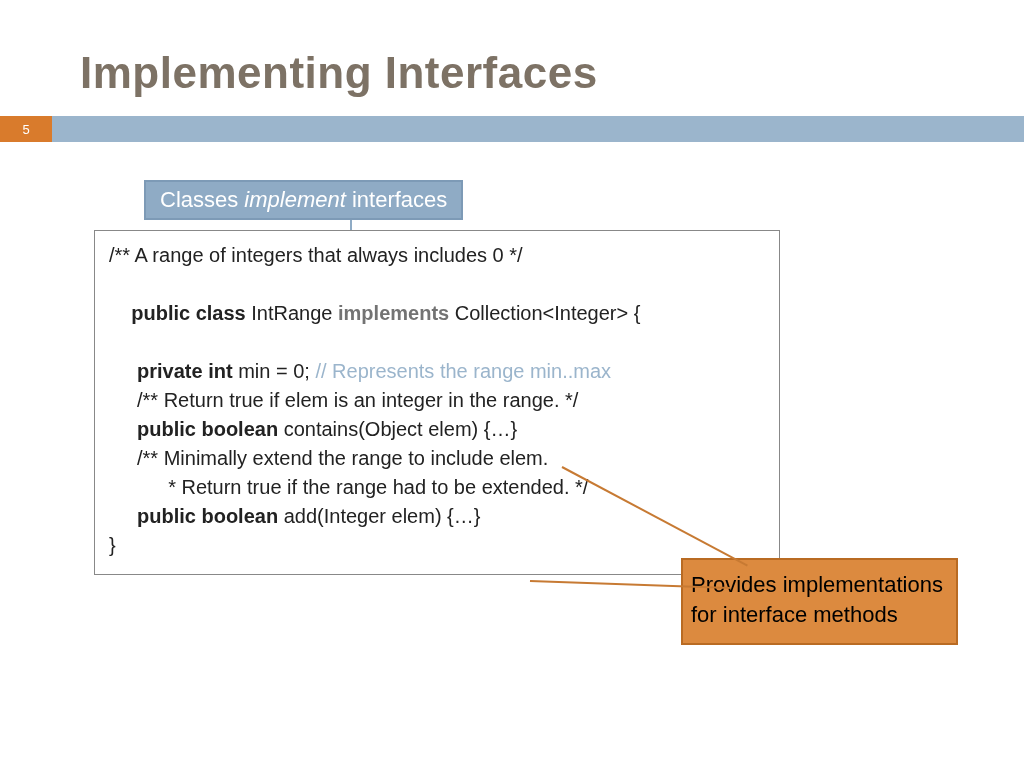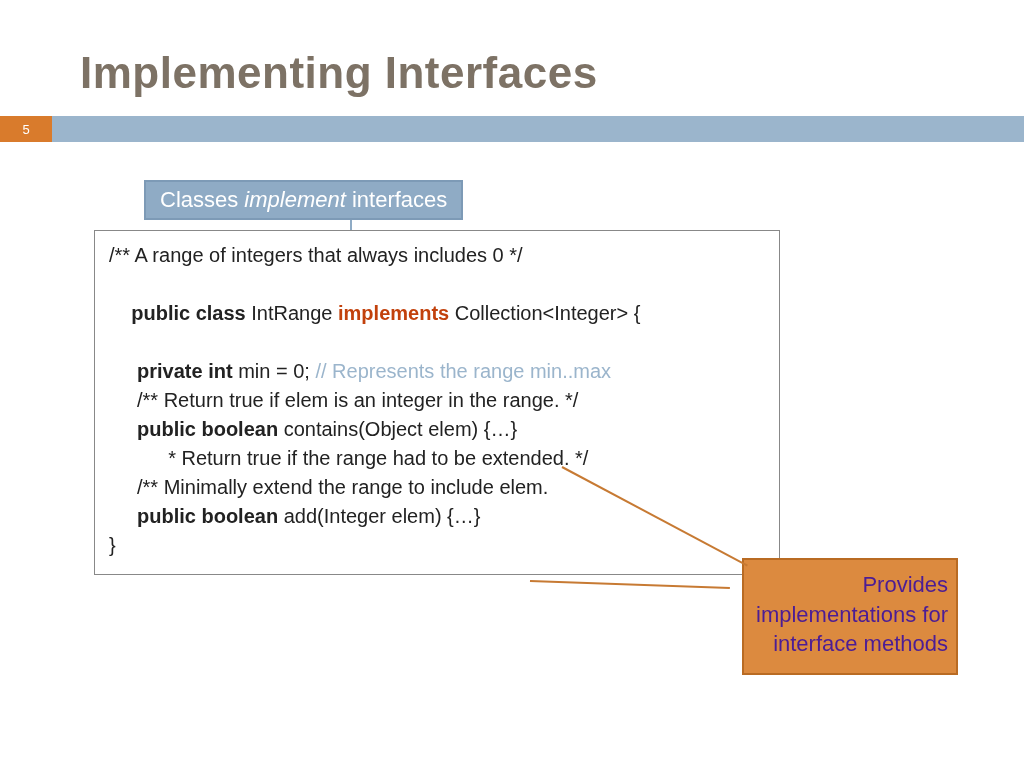--- a/index.html
+++ b/index.html
@@ -55,34 +55,34 @@
     border: 1px solid #888;
     padding: 10px 14px 14px 14px;
     font-size: 20px;
     line-height: 1.45;
     color: #222;
     font-family: "Segoe UI", "Helvetica Neue", Arial, sans-serif;
     background: #fff;
   }
   .code-line { white-space: pre-wrap; }
   .kw { font-weight: 700; }
-  .hl { font-weight: 700; color: #c2410c; }
+  .hl { font-weight: 700; color: #737373; }
   .cm { color: #9bb5cc; }
   .ind1 { padding-left: 28px; display: block; }
   .ind2 { padding-left: 48px; display: block; }
   .callout-orange {
     position: absolute;
     right: 66px;
     top: 558px;
-    width: 216px;
+    width: 277px;
     background: #dc8a3f;
     border: 2px solid #b96b23;
-    color: #4c1d95;
+    color: #000000;
     font-size: 22px;
-    text-align: right;
+    text-align: left;
     padding: 10px 8px 14px 8px;
     line-height: 1.35;
   }
   
   .line {
     position: absolute;
     background: #8fabc5;
   }
   .line-orange {
     position: absolute;
@@ -106,22 +106,22 @@
 <div class="line" style="left:350px; top:220px; width:2px; height:60px;"></div>
 
 <div class="code-box">
   <div class="code-line">/** A range of integers that always includes 0 */</div>
   <div class="code-line">
     <span class="kw">public class</span><span> IntRange </span><span class="hl">implements</span><span> Collection&lt;Integer&gt; {</span>
   </div>
   <span class="code-line ind1"><span class="kw">private int</span><span> min = 0; </span><span class="cm">// Represents the range min..max</span></span>
   <span class="code-line ind1">/** Return true if elem is an integer in the range. */</span>
   <span class="code-line ind1"><span class="kw">public boolean</span><span> contains(Object elem) {…}</span></span>
+  <span class="code-line ind1">/** Minimally extend the range to include elem.</span>
   <span class="code-line ind2">  * Return true if the range had to be extended. */</span>
-  <span class="code-line ind1">/** Minimally extend the range to include elem.</span>
   <span class="code-line ind1"><span class="kw">public boolean</span><span> add(Integer elem) {…}</span></span>
   <div class="code-line">}</div>
 </div>
 
 <div class="callout-orange">Provides implementations for interface methods</div>
 
 <div class="line-orange" style="left:562px; top:466px; width:210px; height:2px; transform-origin:left center; transform:rotate(28deg);"></div>
 <div class="line-orange" style="left:530px; top:580px; width:200px; height:2px; transform-origin:left center; transform:rotate(2deg);"></div>
 
 </body></html>

